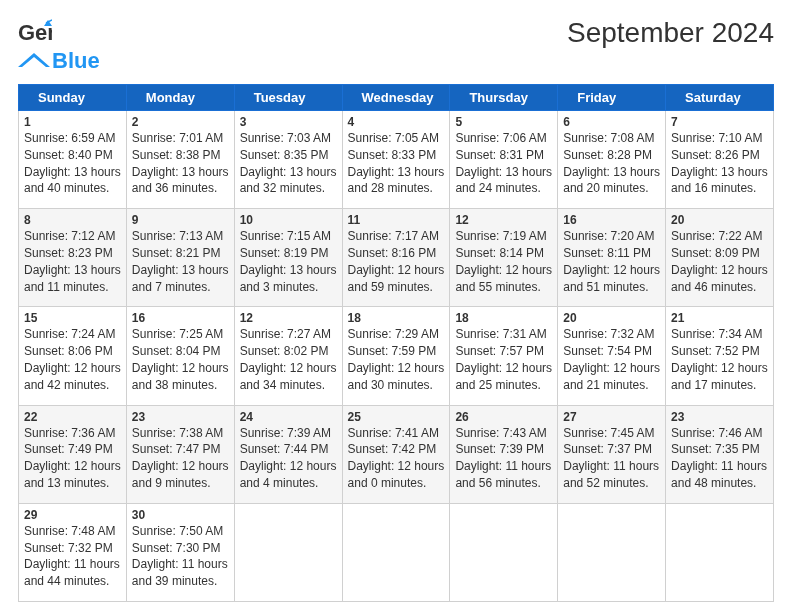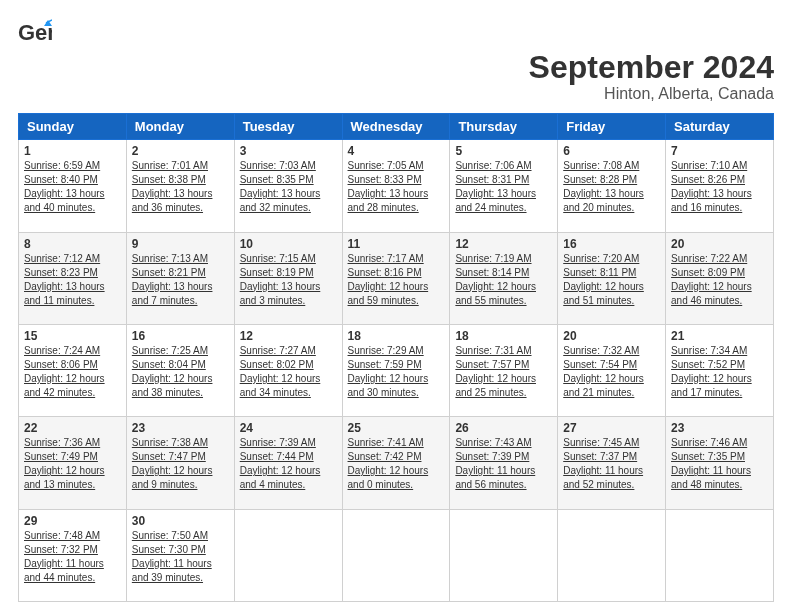--- a/index.html
+++ b/index.html
@@ -30,44 +30,43 @@
     }
     .logo-row {
       display: flex;
       align-items: center;
       gap: 4px;
     }
     .title-block {
       text-align: right;
     }
     .title-block h1 {
-      font-size: 32px;
-      font-weight: bold;
+      font-size: 28px;
+      font-weight: normal;
       color: #333;
       line-height: 1.1;
-      margin-top: 32px;
     }
     .title-block h2 {
       font-size: 16px;
       font-weight: normal;
       color: #555;
     }
     .calendar {
       flex: 1;
       border: 1px solid #ccc;
       border-collapse: collapse;
       width: 100%;
       table-layout: fixed;
     }
     .calendar th {
       background: #1565c0;
       color: #fff;
       font-size: 13px;
       font-weight: bold;
-      padding: 5px 8px;
+      padding: 5px 19px;
       text-align: left;
       border: 1px solid #1a6fd4;
     }
     .calendar td {
       vertical-align: top;
       padding: 4px 5px;
       font-size: 9.5px;
       color: #333;
       border: 1px solid #d0d0d0;
       height: 76px;
@@ -76,47 +75,51 @@
     .calendar tr:nth-child(even) td {
       background: #f5f5f5;
     }
     .day-num {
       font-size: 12px;
       font-weight: bold;
       display: block;
       margin-bottom: 1px;
     }
     .cell-text {
-      font-size: 10px;
+      font-size: 12px;
       line-height: 1.4;
       color: #333;
-      text-decoration: underline;
     }
     .empty-cell {
       background: #f9f9f9;
     }
     .week-row td { height: 76px; }
   </style>
 </head>
 <body>
 
 <div class="page">
   <div class="header">
     <div class="logo">
       <div class="logo-row">
         <svg width="34" height="30" viewBox="0 0 34 30">
           <text x="0" y="22" font-size="22" font-weight="bold" fill="#333" font-family="Arial">General</text>
           <polygon points="30,2 34,8 26,8" fill="#2196f3"></polygon>
           <line x1="28" y1="5" x2="34" y2="2" stroke="#2196f3" stroke-width="1.5"></line>
         </svg>
       </div>
+      <div style="display:flex;align-items:center;gap:2px;">
+        <svg width="32" height="16" viewBox="0 0 32 16">
+          <polygon points="16,0 32,14 28,14 16,4 4,14 0,14" fill="#2196f3"></polygon>
+        </svg>
+        <span style="font-size:22px;font-weight:bold;color:#2196f3;">Blue</span>
+      </div>
     </div>
     <div class="title-block">
       <h1>September 2024</h1>
-      <h2>Hinton, Alberta, Canada</h2>
     </div>
   </div>
 
   <table class="calendar">
     <thead>
       <tr>
         <th>Sunday</th>
         <th>Monday</th>
         <th>Tuesday</th>
         <th>Wednesday</th>

